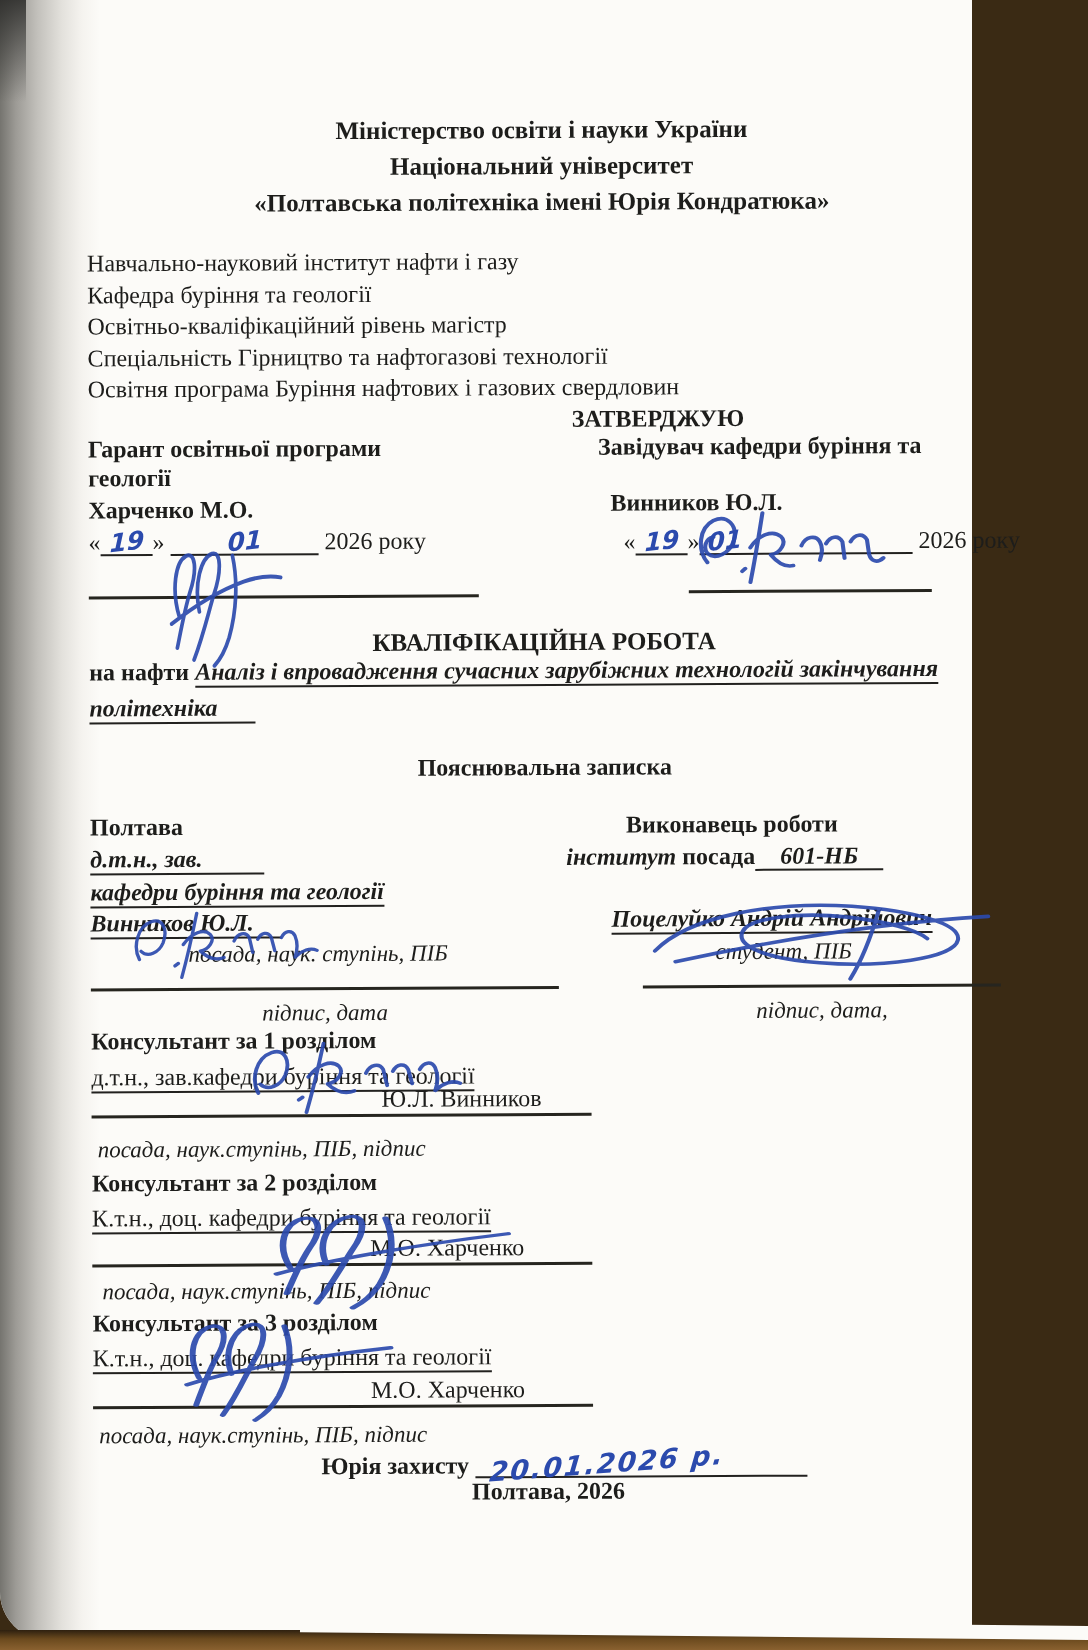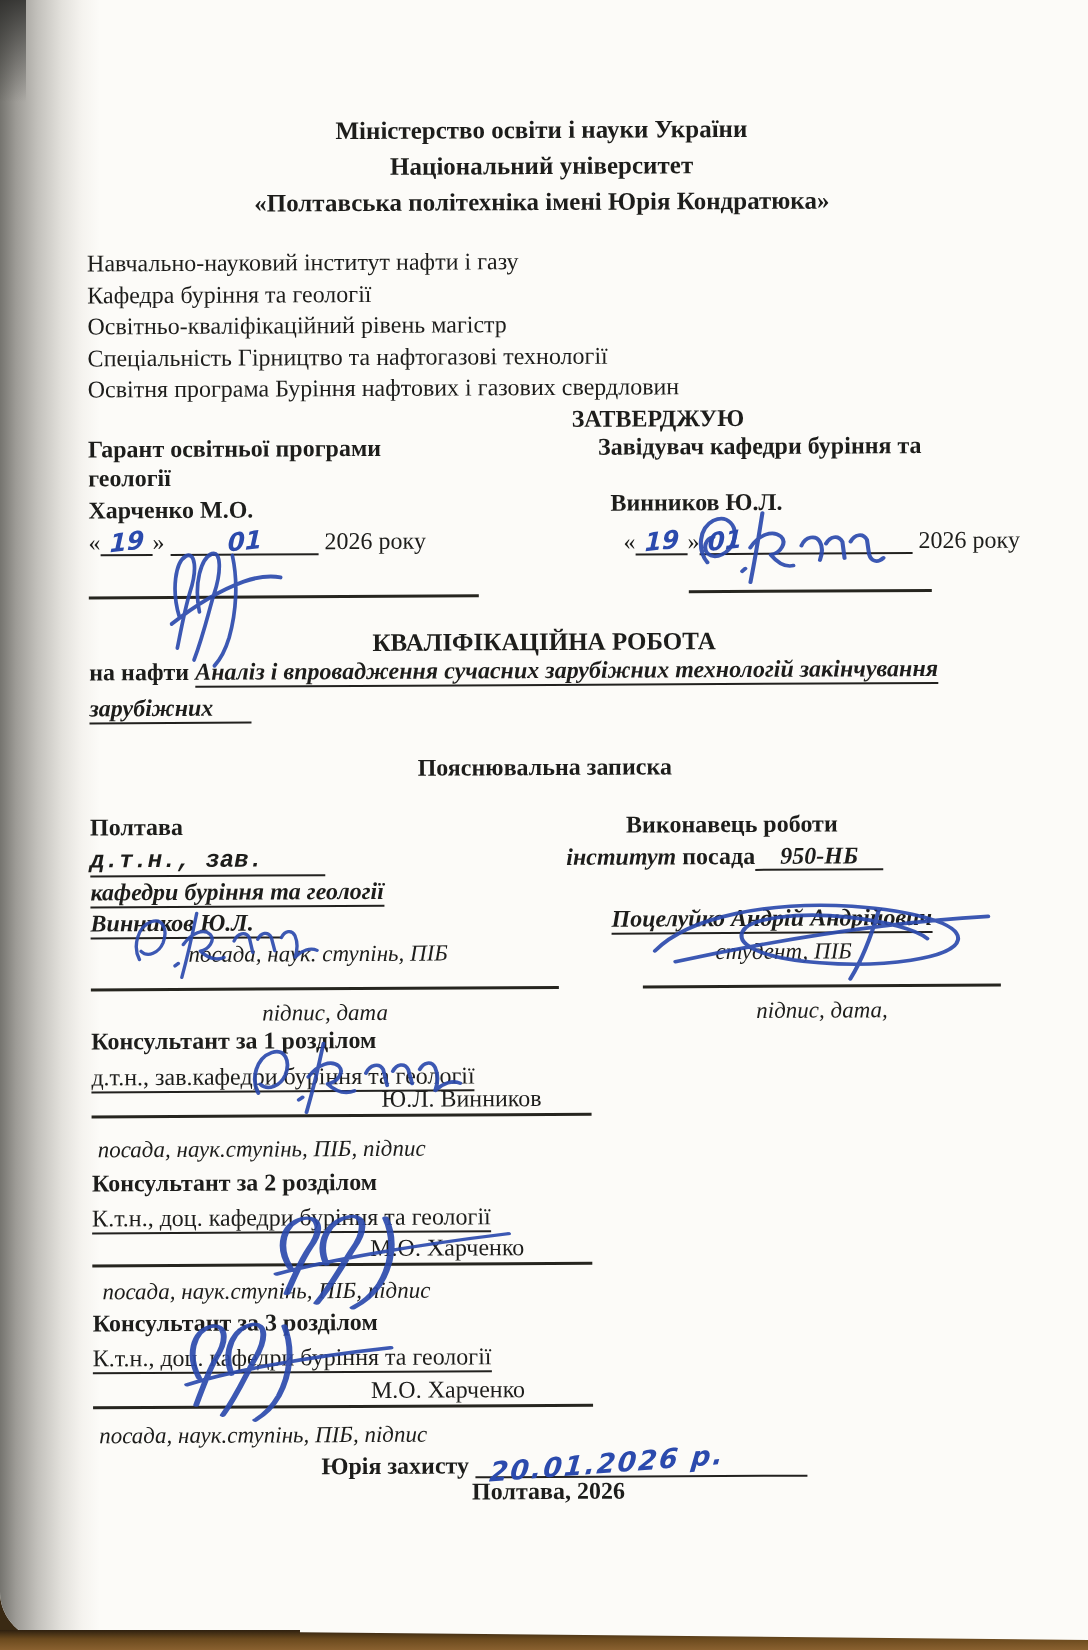--- a/index.html
+++ b/index.html
@@ -3,21 +3,21 @@
 <meta charset="utf-8">
 <style>
   html,body{margin:0;padding:0;}
   body{
     width:1088px;height:1650px;position:relative;overflow:hidden;
     background:#3a2a14;
     font-family:"Liberation Serif","DejaVu Serif",serif;
     color:#1d1d1b;
   }
   .paper{
-    position:absolute;left:0;top:0;width:1088px;height:1640px;
+    position:absolute;left:0;top:0;width:972px;height:1640px;
     background:#fcfbf8;
     border-bottom-left-radius:48px;
   }
   .spine-shadow{
     position:absolute;left:0;top:0;width:100px;height:1640px;
     background:linear-gradient(90deg,#75746f 0px,#9d9b96 16px,#c3c1bc 38px,#e3e1dc 62px,#f5f3ef 82px,#fcfbf8 100px);
     border-bottom-left-radius:48px;
   }
   .corner-dark{
     position:absolute;left:0;top:0;width:26px;height:120px;
@@ -150,35 +150,35 @@
     <div class="sec sigline appr-line-left"></div>
     <div class="sec sigline appr-line-right"></div>
 
     <div class="sec work-title">КВАЛІФІКАЦІЙНА РОБОТА</div>
 
     <div class="sec theme-1">
       <span class="b">на нафти</span>
       <span class="b i ul">Аналіз і впровадження сучасних зарубіжних технологій закінчування</span>
     </div>
     <div class="sec theme-2">
-      <span class="b i ul" style="padding-right:38px;">зарубіжних</span>
+      <span class="b i ul" style="padding-right:38px;">політехніка</span>
     </div>
 
     <div class="sec subtitle">Пояснювальна записка</div>
 
     <div class="sec sup-label b">Полтава</div>
-    <div class="sec sup-l1"><span class="b i ul" style="padding-right:62px;font-family:Liberation Mono, monospace;">д.т.н., зав.</span></div>
+    <div class="sec sup-l1"><span class="b i ul" style="padding-right:62px;">д.т.н., зав.</span></div>
     <div class="sec sup-l2"><span class="b i ul">кафедри буріння та геології</span></div>
     <div class="sec sup-name"><span class="b i ul" style="padding-right:28px;">Винников Ю.Л.</span></div>
     <div class="sec sup-cap cap">посада, наук. ступінь, ПІБ</div>
 
     <div class="sec exe-label">Виконавець роботи</div>
     <div class="sec exe-student">
       <span class="b i">інститут</span>
-      <span class="b">посада</span><span class="slot" style="width:128px;"><span class="b i">950-НБ</span></span>
+      <span class="b">посада</span><span class="slot" style="width:128px;"><span class="b i">601-НБ</span></span>
     </div>
     <div class="sec exe-name"><span class="b i ul">Поцелуйко Андрій Андрійович</span></div>
     <div class="sec exe-cap cap">студент, ПІБ</div>
 
     <div class="sec sigline pline-left"></div>
     <div class="sec sigline pline-right"></div>
     <div class="sec pcap-left cap">підпис, дата</div>
     <div class="sec pcap-right cap">підпис, дата,</div>
 
     <div class="sec c1-head">Консультант за 1 розділом</div>

